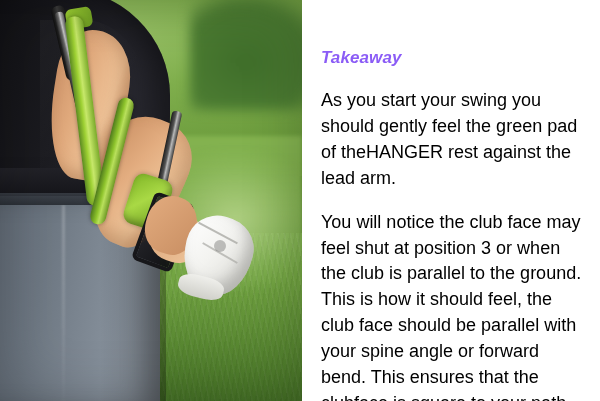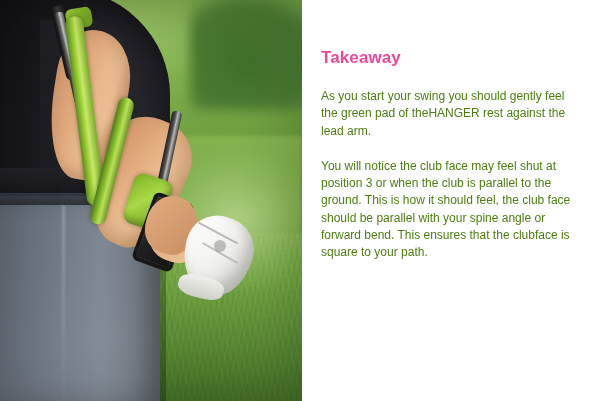--- a/index.html
+++ b/index.html
@@ -293,28 +293,29 @@
     position: absolute;
     left: 302px; top: 0;
     width: 298px; height: 401px;
     background: #ffffff;
     box-sizing: border-box;
     padding: 48px 18px 10px 19px;
   }
   .panel-title {
     font-size: 17px;
     font-weight: bold;
-    color: #ec4899;
+    color: #8b5cf6;
     margin: 0 0 20px 0;
     letter-spacing: .1px;
+    font-style: italic;
   }
   .panel-para {
-    font-size: 12px;
+    font-size: 18px;
     line-height: 1.44;
-    color: #4d7c0f;
+    color: #000000;
     margin: 0 0 18px 0;
   }
   .panel-para:last-child { margin-bottom: 0; }
 </style>
 </head>
 <body>
 
 <div class="page">
 
   <div class="photo">

